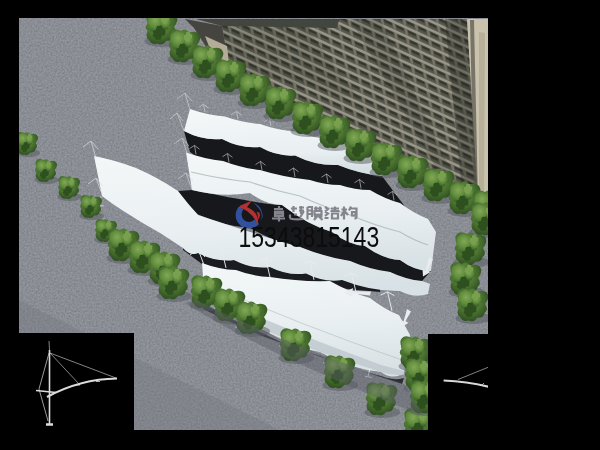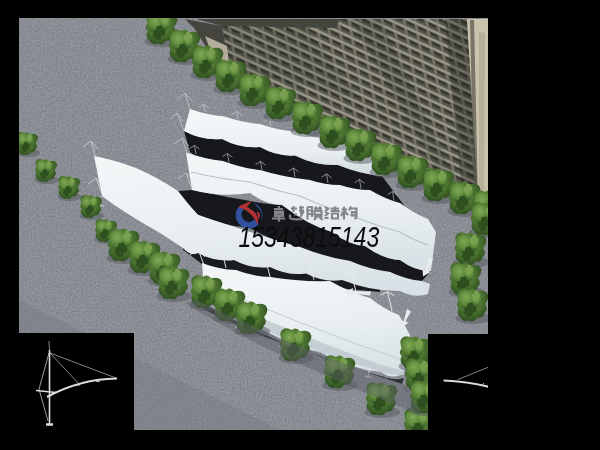--- a/index.html
+++ b/index.html
@@ -1,17 +1,17 @@
 <!DOCTYPE html>
 <html><head>
 <meta charset="utf-8">
 <style>
 html,body{margin:0;padding:0;background:#000;}
 #stage{position:relative;width:488px;height:450px;overflow:hidden;background:#000;
-font-family:"Liberation Sans", sans-serif;font-style:italic;}
+font-family:"Liberation Sans", sans-serif;}
 </style>
 </head>
 <body>
 <div id="stage">
 <svg width="600" height="450" viewBox="0 0 600 450" xmlns="http://www.w3.org/2000/svg">
 <defs>
 <filter id="grain" x="-5%" y="-5%" width="110%" height="110%">
   <feTurbulence type="fractalNoise" baseFrequency="0.55" numOctaves="2" seed="7" result="n"></feTurbulence>
   <feColorMatrix in="n" type="matrix" values="0 0 0 0 0.50 0 0 0 0 0.52 0 0 0 0 0.55 0 0 0 0.5 0" result="na"></feColorMatrix>
   <feComposite in="na" in2="SourceGraphic" operator="over"></feComposite>

